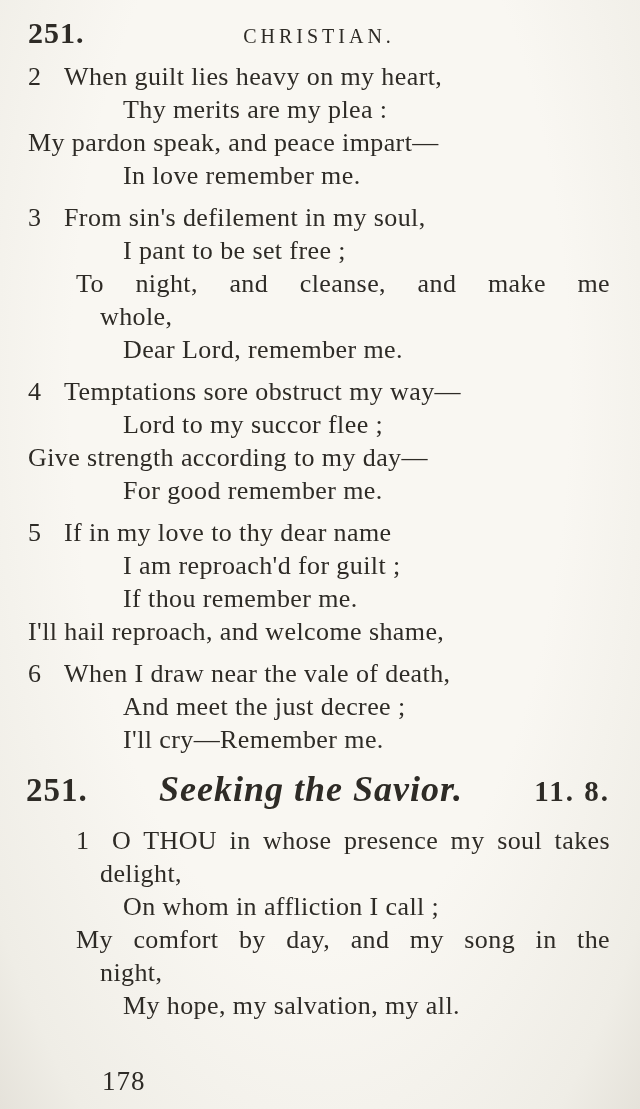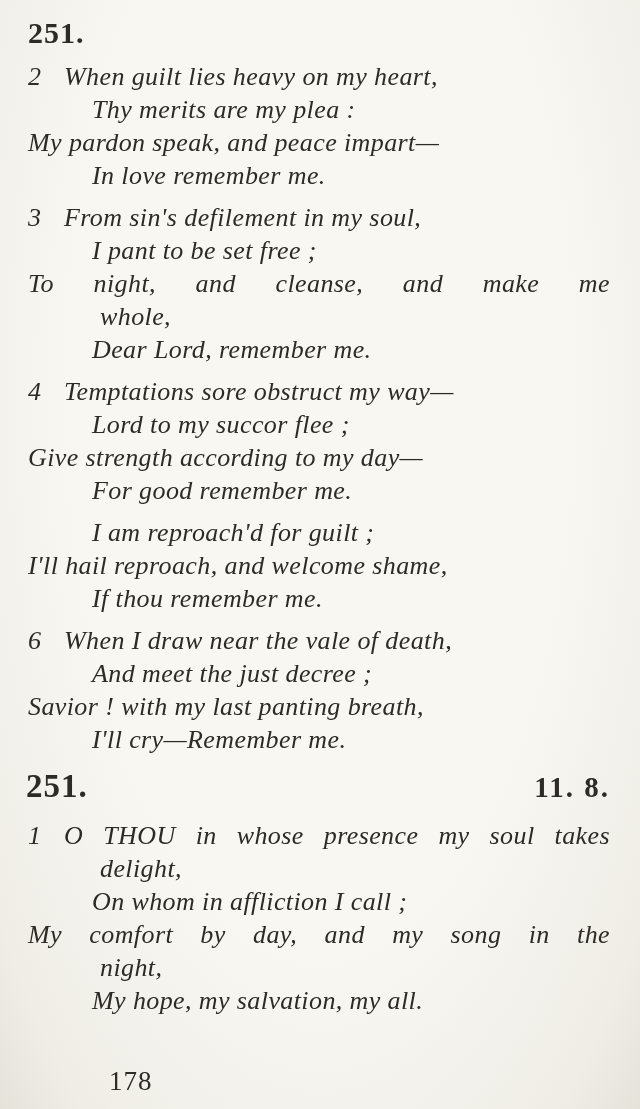--- a/index.html
+++ b/index.html
@@ -31,51 +31,53 @@
   .ln {
     font-size: 26px;
     line-height: 33px;
     letter-spacing: 0.4px;
     white-space: nowrap;
   }
   .just {
     white-space: normal;
     text-align: justify;
     text-align-last: justify;
+    margin-left: 48px;
   }
   .vnum { display: inline-block; width: 36px; }
   .i1 { }
-  .i2 { margin-left: 64px; }
+  .i2 { margin-left: 95px; }
   .i3 { margin-left: 72px; }
-  .verse { margin-bottom: 9px; font-style: italic; }
+  .verse { margin-bottom: 9px; }
   .hymn-heading {
     display: flex;
     align-items: baseline;
     justify-content: space-between;
     margin: 12px 0 14px -2px;
   }
   .h-num { font-size: 33px; font-weight: bold; letter-spacing: 1px; }
   .h-title { font-size: 36px; font-weight: bold; font-style: italic; letter-spacing: 1px; }
   .h-meter { font-size: 29px; font-weight: bold; letter-spacing: 2px; }
   .folio {
     position: absolute;
-    left: 109px;
+    left: 102px;
     top: 1066px;
     font-size: 27px;
     letter-spacing: 1px;
     text-align: center;
   }
 </style>
 </head>
 <body>
 
 <div class="page">
 
   <div class="running-head">
     <span class="head-num">251.</span>
+    <span class="head-title">CHRISTIAN.</span>
   </div>
 
   <div class="hymn">
 
     <div class="verse">
       <div class="ln first"><span class="vnum">2</span><span>When guilt lies heavy on my heart,</span></div>
       <div class="ln i2">Thy merits are my plea :</div>
       <div class="ln i1">My pardon speak, and peace impart—</div>
       <div class="ln i2">In love remember me.</div>
     </div>
@@ -89,36 +91,37 @@
     </div>
 
     <div class="verse">
       <div class="ln first"><span class="vnum">4</span><span>Temptations sore obstruct my way—</span></div>
       <div class="ln i2">Lord to my succor flee ;</div>
       <div class="ln i1">Give strength according to my day—</div>
       <div class="ln i2">For good remember me.</div>
     </div>
 
     <div class="verse">
+      <div class="ln first"><span class="vnum">5</span><span>If in my love to thy dear name</span></div>
       <div class="ln i2">I am reproach'd for guilt ;</div>
+      <div class="ln i2">If thou remember me.</div>
       <div class="ln i1">I'll hail reproach, and welcome shame,</div>
-      <div class="ln i2">If thou remember me.</div>
     </div>
 
     <div class="verse">
       <div class="ln first"><span class="vnum">6</span><span>When I draw near the vale of death,</span></div>
       <div class="ln i2">And meet the just decree ;</div>
-      <div class="ln i1">Savior ! with my last panting breath,</div>
       <div class="ln i2">I'll cry—Remember me.</div>
     </div>
 
   </div>
 
   <div class="hymn-heading">
     <span class="h-num">251.</span>
+    <span class="h-title">Seeking the Savior.</span>
     <span class="h-meter">11. 8.</span>
   </div>
 
   <div class="hymn">
     <div class="verse">
       <div class="ln first just"><span class="vnum">1</span><span>O THOU in whose presence my soul takes</span></div>
       <div class="ln i3">delight,</div>
       <div class="ln i2">On whom in affliction I call ;</div>
       <div class="ln i1 just">My comfort by day, and my song in the</div>
       <div class="ln i3">night,</div>

